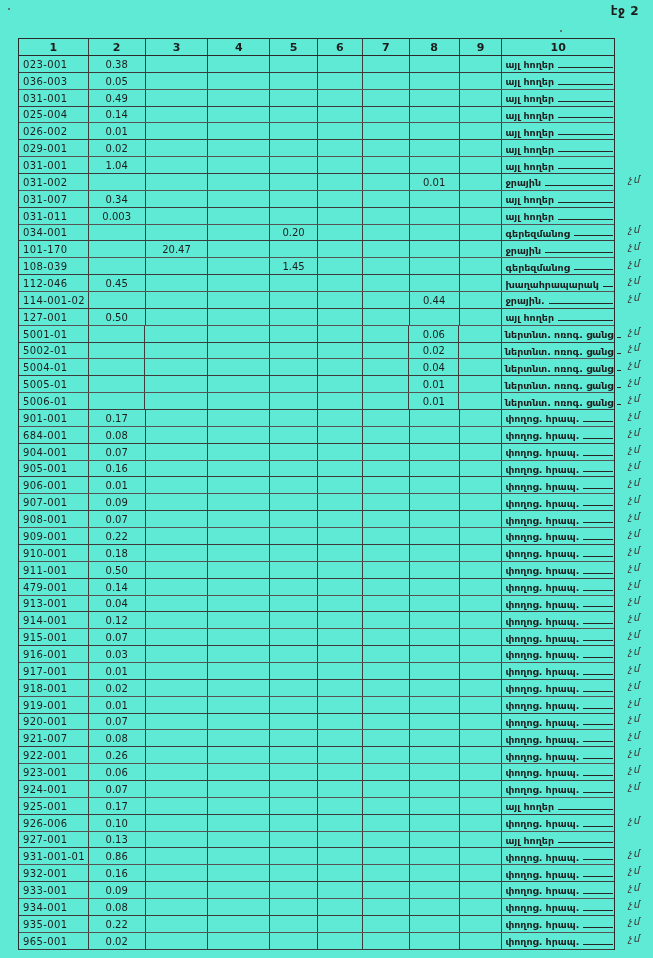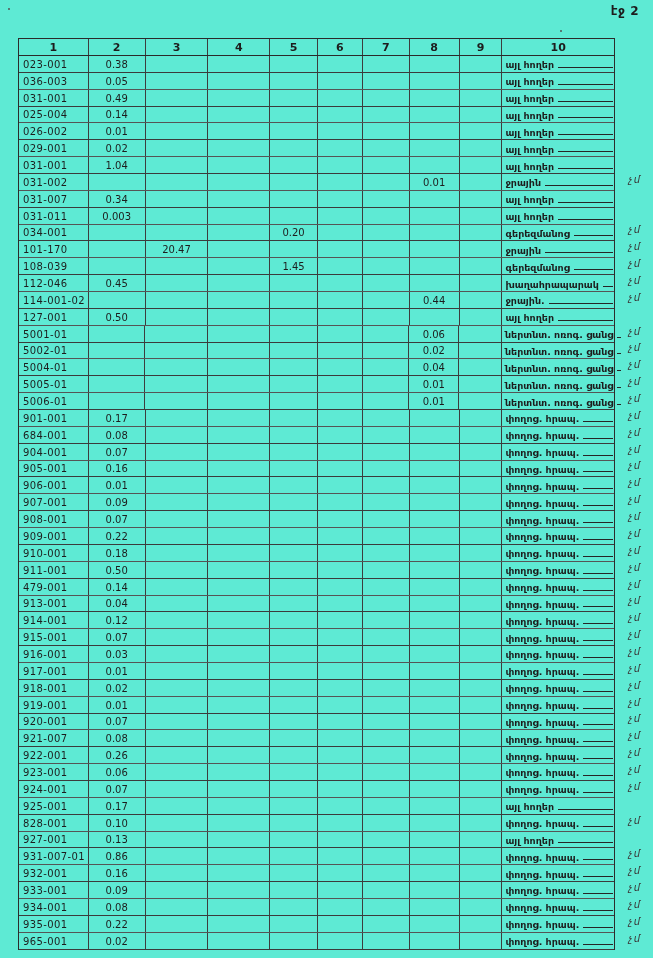--- a/index.html
+++ b/index.html
@@ -783,21 +783,21 @@
           <div class="cell val c6"></div>
           <div class="cell val c7"></div>
           <div class="cell val c8"></div>
           <div class="cell val c9"></div>
           <div class="cell labelcell c10">
             <span class="label-text">այլ հողեր</span>
             <span class="fill"></span>
           </div>
         </div>
         <div class="row">
-          <div class="cell code c1">828-001</div>
+          <div class="cell code c1">926-006</div>
           <div class="cell val c2">0.10</div>
           <div class="cell val c3"></div>
           <div class="cell val c4"></div>
           <div class="cell val c5"></div>
           <div class="cell val c6"></div>
           <div class="cell val c7"></div>
           <div class="cell val c8"></div>
           <div class="cell val c9"></div>
           <div class="cell labelcell c10">
             <span class="label-text">փողոց. հրապ.</span>
@@ -814,21 +814,21 @@
           <div class="cell val c6"></div>
           <div class="cell val c7"></div>
           <div class="cell val c8"></div>
           <div class="cell val c9"></div>
           <div class="cell labelcell c10">
             <span class="label-text">այլ հողեր</span>
             <span class="fill"></span>
           </div>
         </div>
         <div class="row">
-          <div class="cell code c1">931-007-01</div>
+          <div class="cell code c1">931-001-01</div>
           <div class="cell val c2">0.86</div>
           <div class="cell val c3"></div>
           <div class="cell val c4"></div>
           <div class="cell val c5"></div>
           <div class="cell val c6"></div>
           <div class="cell val c7"></div>
           <div class="cell val c8"></div>
           <div class="cell val c9"></div>
           <div class="cell labelcell c10">
             <span class="label-text">փողոց. հրապ.</span>

